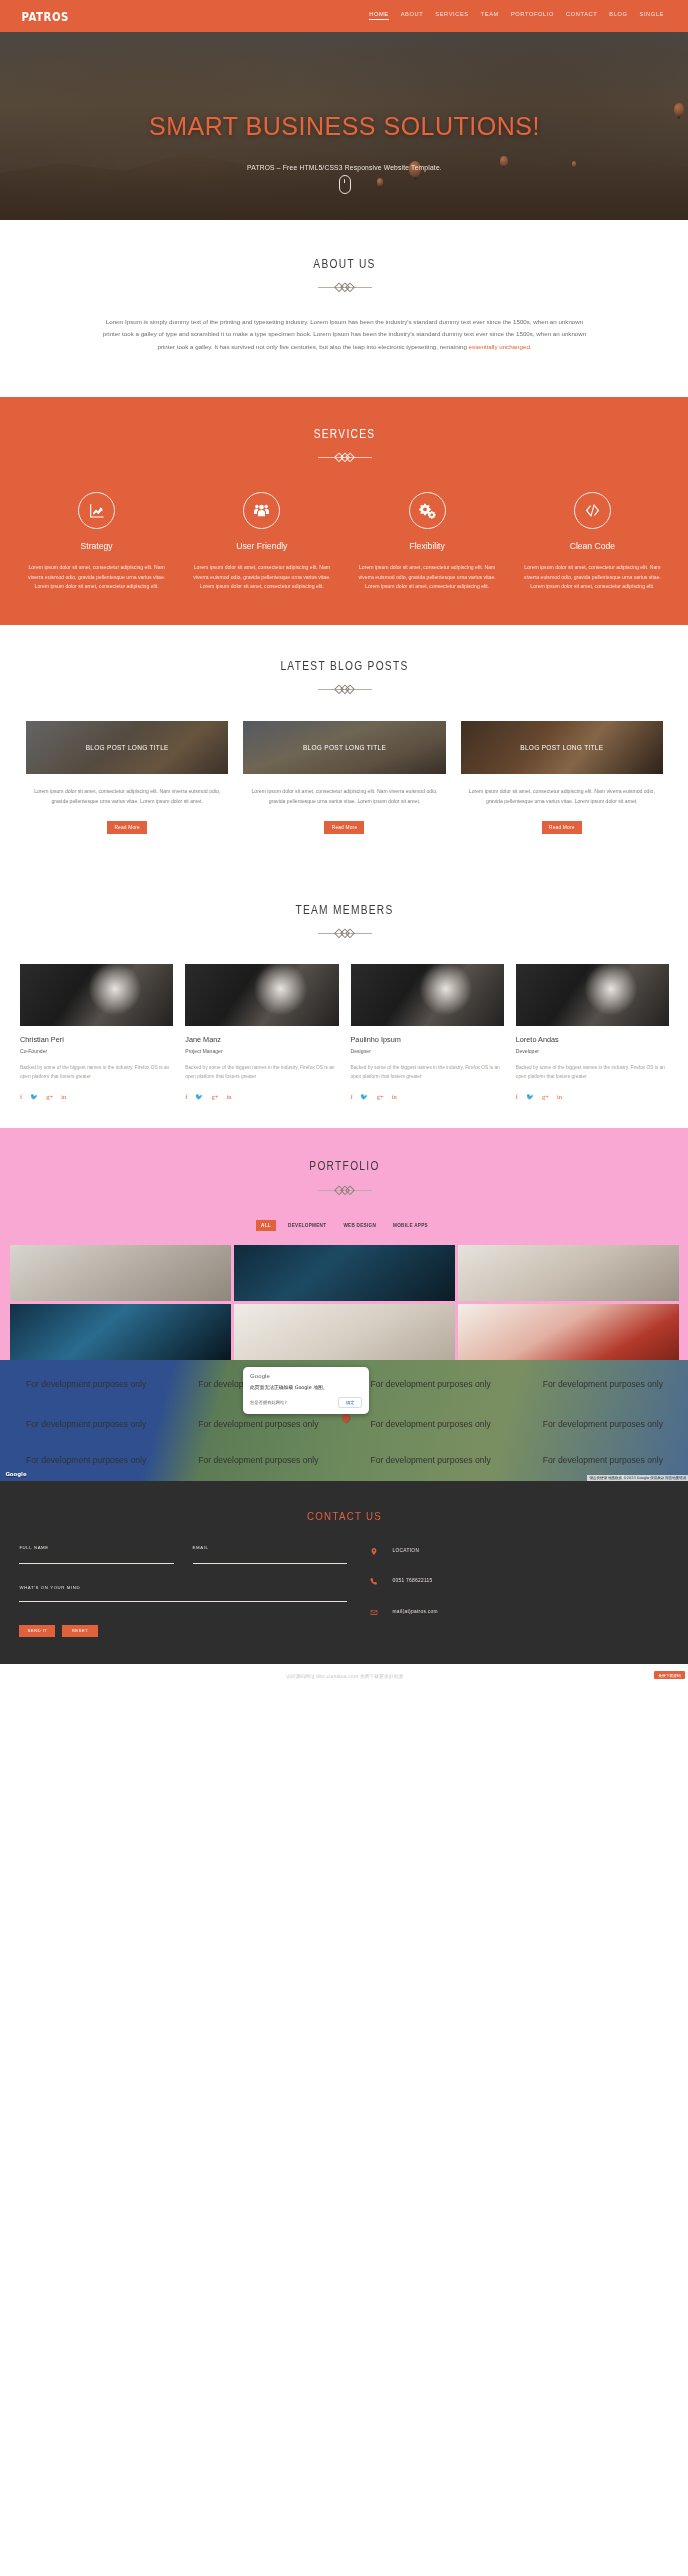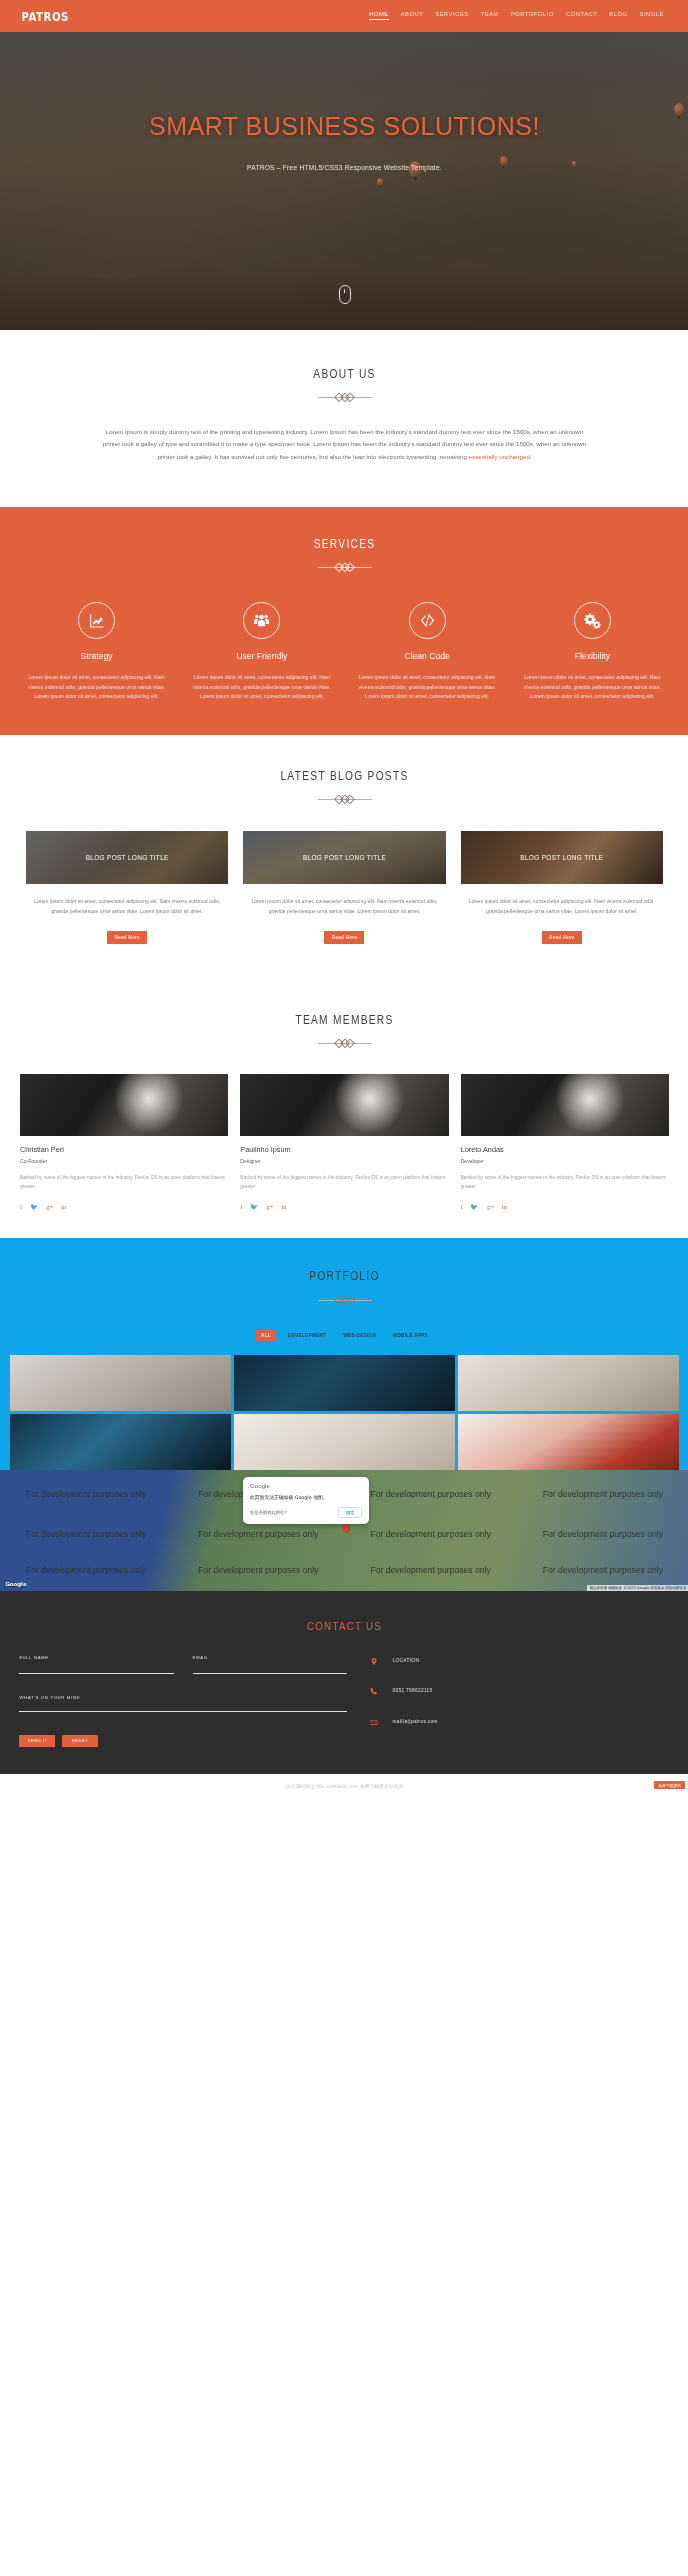--- a/index.html
+++ b/index.html
@@ -32,21 +32,21 @@
     font-family:"Liberation Sans", sans-serif;
   }
   .nav a.active { color:#ffffff; }
   .nav a.active:after {
     content:""; position:absolute; left:0; right:0; bottom:1.6px;
     height:1.1px; background:#ffffff;
   }
 
   
   .hero {
-    height:330px; width:689px; position:relative; overflow:hidden;
+    height:220px; width:689px; position:relative; overflow:hidden;
     background:
       radial-gradient(circle at 22% 66%, rgba(120,95,70,.55), transparent 42%),
       radial-gradient(circle at 78% 78%, rgba(90,70,55,.6), transparent 45%),
       linear-gradient(#5c6470 0%, #6d6357 26%, #7d6a52 48%, #6b5846 66%, #4d3f33 100%);
   }
   .hero:after{
     content:""; position:absolute; inset:0;
     background:linear-gradient(rgba(40,36,32,.42), rgba(40,34,28,.5));
   }
   .balloon { position:absolute; z-index:2; }
@@ -178,21 +178,21 @@
     margin-top:9.1px; font-size:4.8px; line-height:1.95; color:#a99c94;
     font-family:"Liberation Sans", sans-serif;
   }
   .socials{ margin-top:12px; display:flex; gap:8px; align-items:center; }
   .socials a{
     color:#e2613d; font-size:6.5px; text-decoration:none; line-height:1;
     font-family:"Liberation Serif", serif;
   }
 
   
-  .portfolio{ background:#0ea5e9; padding:31px 0 0; }
+  .portfolio{ background:#f9a8d4; padding:31px 0 0; }
   .filters{ display:flex; justify-content:center; gap:7.5px; margin-top:26px; }
   .filters button{
     background:none; border:none; font-size:4.6px; font-weight:bold; letter-spacing:0.3px;
     color:#3c3c3c; padding:3.2px 4.8px; cursor:pointer; font-family:"Liberation Sans", sans-serif;
   }
   .filters button.active{ background:#e2613d; color:#fff; }
   .pf-grid{
     display:grid; grid-template-columns:repeat(3,1fr); gap:3.2px;
     padding:0 9.7px; margin-top:14px;
   }
@@ -390,35 +390,35 @@
               <path d="M18.6 9.6c2.4 0 4 1.4 4 3.3V17h-4.2v-1.6c0-1.8-.7-3.4-1.9-4.6a6 6 0 0 1 2.1-1.2z"></path>
             </svg>
         </div>
         <h3>User Friendly</h3>
         <p>Lorem ipsum dolor sit amet, consectetur adipiscing elit. Nam viverra euismod odio, gravida pellentesque urna varius vitae. Lorem ipsum dolor sit amet, consectetur adipiscing elit.</p>
       </div>
 
       <div class="svc">
         <div class="svc-circle">
           <svg viewBox="0 0 24 24">
-              <path d="M8.6 4.6L9.8 5.6 4.9 12l4.9 6.4-1.2 1L2.6 12zM15.4 4.6L21.4 12l-6 7.4-1.2-1L19.1 12l-4.9-6.4zM13.6 3.2l1.4.4-4.6 17.2-1.4-.4z"></path>
+              <path d="M9.6 2.4l.5 1.9 1.6.7 1.7-1 1.6 1.6-1 1.7.7 1.6 1.9.5v2.3l-1.9.5-.7 1.6 1 1.7-1.6 1.6-1.7-1-1.6.7-.5 1.9H7.3l-.5-1.9-1.6-.7-1.7 1-1.6-1.6 1-1.7-.7-1.6L.3 11.7V9.4l1.9-.5.7-1.6-1-1.7L3.5 4l1.7 1 1.6-.7.5-1.9zM8.5 7.7a2.7 2.7 0 1 0 0 5.4 2.7 2.7 0 0 0 0-5.4z"></path>
+              <path d="M18.8 12.6l.3 1.3 1.1.5 1.2-.7 1.1 1.1-.7 1.2.5 1.1 1.3.3v1.6l-1.3.3-.5 1.1.7 1.2-1.1 1.1-1.2-.7-1.1.5-.3 1.3h-1.6l-.3-1.3-1.1-.5-1.2.7-1.1-1.1.7-1.2-.5-1.1-1.3-.3v-1.6l1.3-.3.5-1.1-.7-1.2 1.1-1.1 1.2.7 1.1-.5.3-1.3zM18 16.3a1.9 1.9 0 1 0 0 3.8 1.9 1.9 0 0 0 0-3.8z"></path>
             </svg>
         </div>
-        <h3>Clean Code</h3>
+        <h3>Flexibility</h3>
         <p>Lorem ipsum dolor sit amet, consectetur adipiscing elit. Nam viverra euismod odio, gravida pellentesque urna varius vitae. Lorem ipsum dolor sit amet, consectetur adipiscing elit.</p>
       </div>
 
       <div class="svc">
         <div class="svc-circle">
           <svg viewBox="0 0 24 24">
-              <path d="M9.6 2.4l.5 1.9 1.6.7 1.7-1 1.6 1.6-1 1.7.7 1.6 1.9.5v2.3l-1.9.5-.7 1.6 1 1.7-1.6 1.6-1.7-1-1.6.7-.5 1.9H7.3l-.5-1.9-1.6-.7-1.7 1-1.6-1.6 1-1.7-.7-1.6L.3 11.7V9.4l1.9-.5.7-1.6-1-1.7L3.5 4l1.7 1 1.6-.7.5-1.9zM8.5 7.7a2.7 2.7 0 1 0 0 5.4 2.7 2.7 0 0 0 0-5.4z"></path>
-              <path d="M18.8 12.6l.3 1.3 1.1.5 1.2-.7 1.1 1.1-.7 1.2.5 1.1 1.3.3v1.6l-1.3.3-.5 1.1.7 1.2-1.1 1.1-1.2-.7-1.1.5-.3 1.3h-1.6l-.3-1.3-1.1-.5-1.2.7-1.1-1.1.7-1.2-.5-1.1-1.3-.3v-1.6l1.3-.3.5-1.1-.7-1.2 1.1-1.1 1.2.7 1.1-.5.3-1.3zM18 16.3a1.9 1.9 0 1 0 0 3.8 1.9 1.9 0 0 0 0-3.8z"></path>
+              <path d="M8.6 4.6L9.8 5.6 4.9 12l4.9 6.4-1.2 1L2.6 12zM15.4 4.6L21.4 12l-6 7.4-1.2-1L19.1 12l-4.9-6.4zM13.6 3.2l1.4.4-4.6 17.2-1.4-.4z"></path>
             </svg>
         </div>
-        <h3>Flexibility</h3>
+        <h3>Clean Code</h3>
         <p>Lorem ipsum dolor sit amet, consectetur adipiscing elit. Nam viverra euismod odio, gravida pellentesque urna varius vitae. Lorem ipsum dolor sit amet, consectetur adipiscing elit.</p>
       </div>
 
     </div>
   </div>
 
   <div class="blog">
     <h2 class="sec-title">LATEST BLOG POSTS</h2>
     <div class="divider">
         <span>
@@ -473,20 +473,32 @@
         <div class="role">Co-Founder</div>
         <div class="bio">Backed by some of the biggest names in the industry, Firefox OS is an open platform that fosters greater</div>
         <div class="socials">
           <a href="#">f</a>
           <a href="#">🐦</a>
           <a href="#">g+</a>
           <a href="#">in</a>
         </div>
       </div>
 
+      <div class="member">
+        <div class="member-photo"></div>
+        <h4>Jane Manz</h4>
+        <div class="role">Project Manager</div>
+        <div class="bio">Backed by some of the biggest names in the industry, Firefox OS is an open platform that fosters greater</div>
+        <div class="socials">
+          <a href="#">f</a>
+          <a href="#">🐦</a>
+          <a href="#">g+</a>
+          <a href="#">in</a>
+        </div>
+      </div>
 
       <div class="member">
         <div class="member-photo"></div>
         <h4>Paulinho Ipsum</h4>
         <div class="role">Designer</div>
         <div class="bio">Backed by some of the biggest names in the industry, Firefox OS is an open platform that fosters greater</div>
         <div class="socials">
           <a href="#">f</a>
           <a href="#">🐦</a>
           <a href="#">g+</a>

